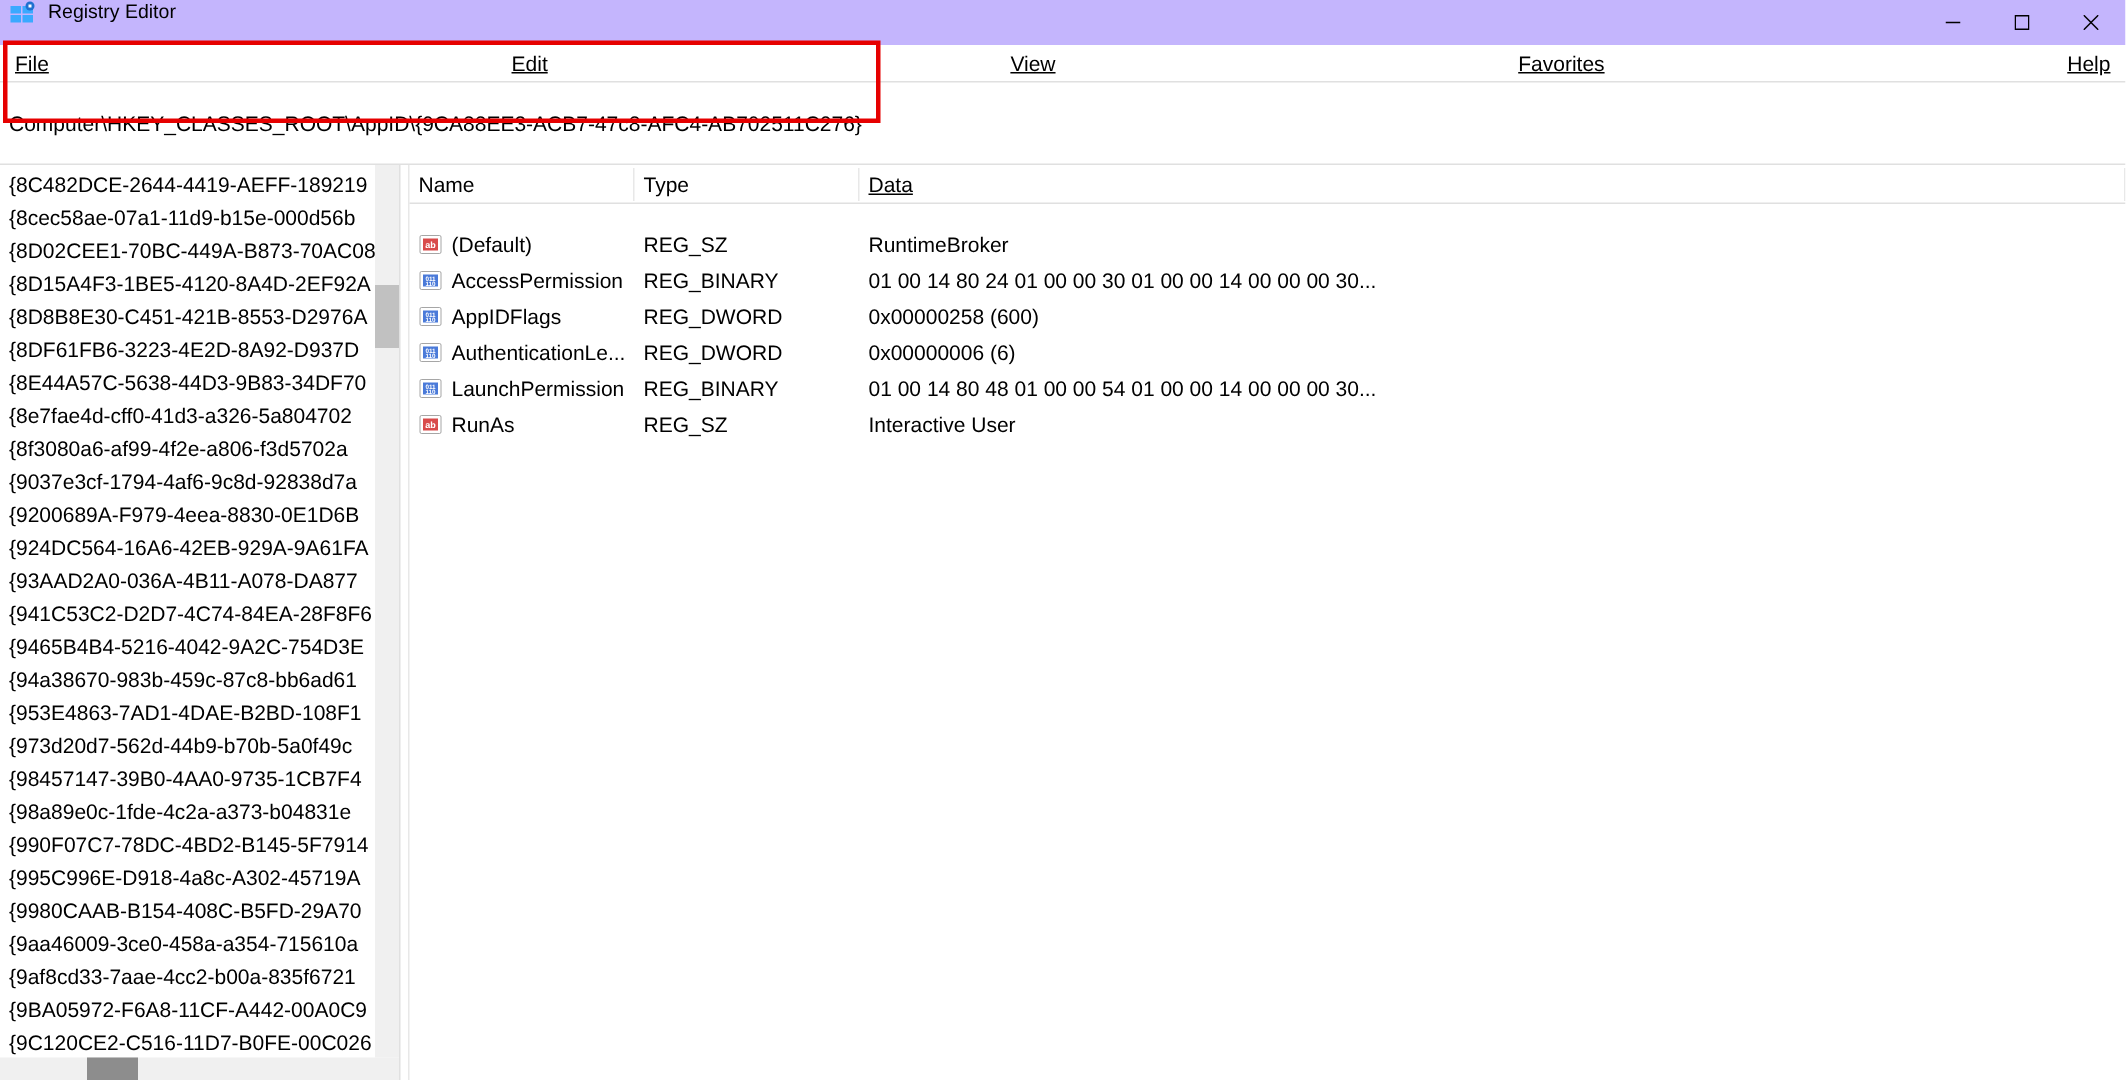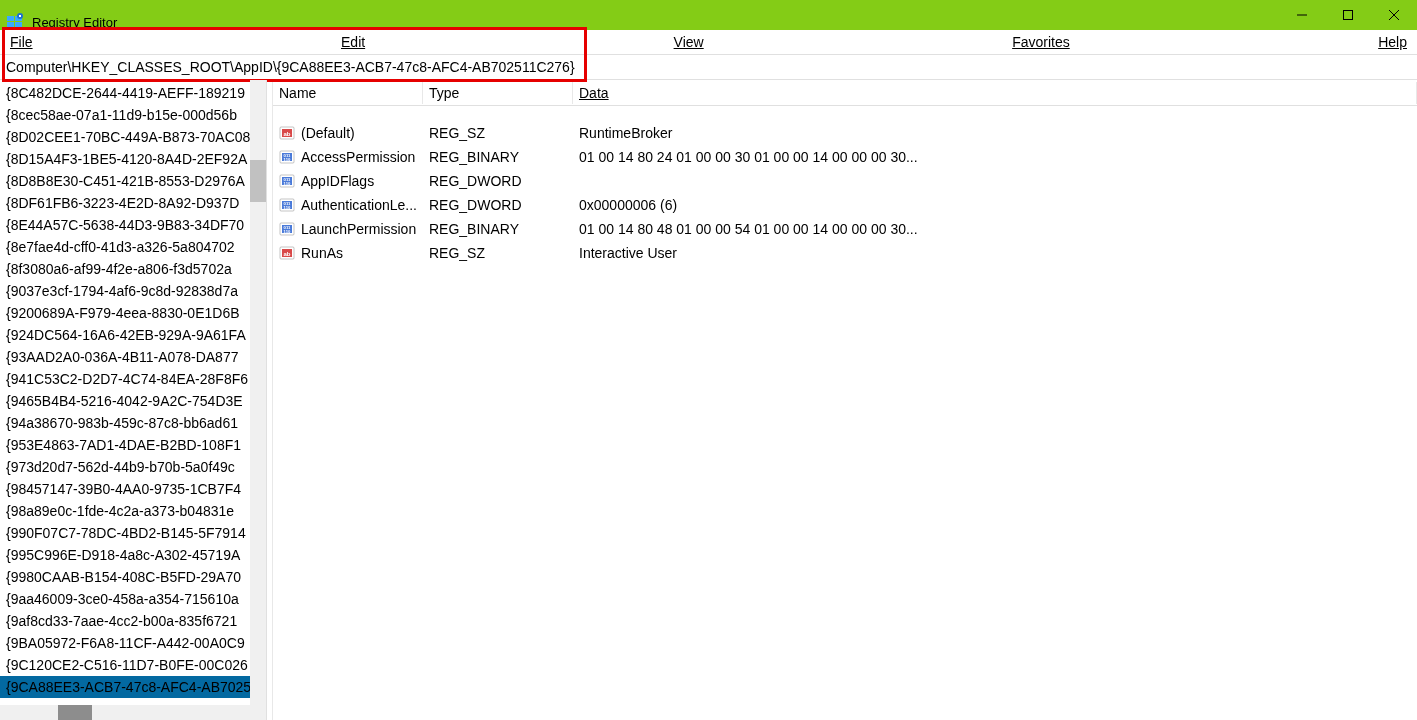--- a/index.html
+++ b/index.html
@@ -9,24 +9,24 @@
         background: #ffffff;
         color: #000000;
         width: 1417px;
         height: 720px;
         overflow: hidden;
         display: flex;
         flex-direction: column;
     }
     .title-bar {
         display: flex;
-        align-items: flex-end;
+        align-items: flex-start;
         height: 30px;
         padding-left: 6px;
-        background: #84cc16;
+        background: #c4b5fd;
     }
     .title-bar .app-icon {
         width: 18px;
         height: 18px;
         margin-right: 8px;
     }
     .title-bar .title-text {
         flex: 1;
         font-size: 13px;
     }
@@ -52,21 +52,21 @@
     .menu-bar .menu-item {
         cursor: default;
     }
     .menu-bar .menu-item span {
         text-decoration: underline;
         text-decoration-color: #000;
     }
     .address-bar {
         border-top: 1px solid #e0e0e0;
         border-bottom: 1px solid #e0e0e0;
-        padding: 4px 6px;
+        padding: 19px 6px;
         font-size: 14px;
         position: relative;
     }
     .highlight-box {
         position: absolute;
         border: 3px solid #e60000;
         left: 2px;
         top: -28px;
         height: 55px;
         width: 585px;
@@ -312,20 +312,21 @@
         </div>
         <div class="value-row">
           <span class="icon"><svg viewBox="0 0 16 16">
               <rect x="1" y="2" width="14" height="12" rx="1" fill="#fff" stroke="#888" stroke-width="0.5"></rect>
               <rect x="3" y="4" width="10" height="8" fill="#4a7ad9"></rect>
               <text x="8" y="8" font-size="4.2" fill="#fff" text-anchor="middle" font-family="Arial" font-weight="bold">011</text>
               <text x="8" y="11.5" font-size="4.2" fill="#fff" text-anchor="middle" font-family="Arial" font-weight="bold">110</text>
             </svg></span>
           <span class="cell-name">AppIDFlags</span>
           <span class="cell-type">REG_DWORD</span>
+          <span class="cell-data">0x00000258 (600)</span>
         </div>
         <div class="value-row">
           <span class="icon"><svg viewBox="0 0 16 16">
               <rect x="1" y="2" width="14" height="12" rx="1" fill="#fff" stroke="#888" stroke-width="0.5"></rect>
               <rect x="3" y="4" width="10" height="8" fill="#4a7ad9"></rect>
               <text x="8" y="8" font-size="4.2" fill="#fff" text-anchor="middle" font-family="Arial" font-weight="bold">011</text>
               <text x="8" y="11.5" font-size="4.2" fill="#fff" text-anchor="middle" font-family="Arial" font-weight="bold">110</text>
             </svg></span>
           <span class="cell-name">AuthenticationLe...</span>
           <span class="cell-type">REG_DWORD</span>

